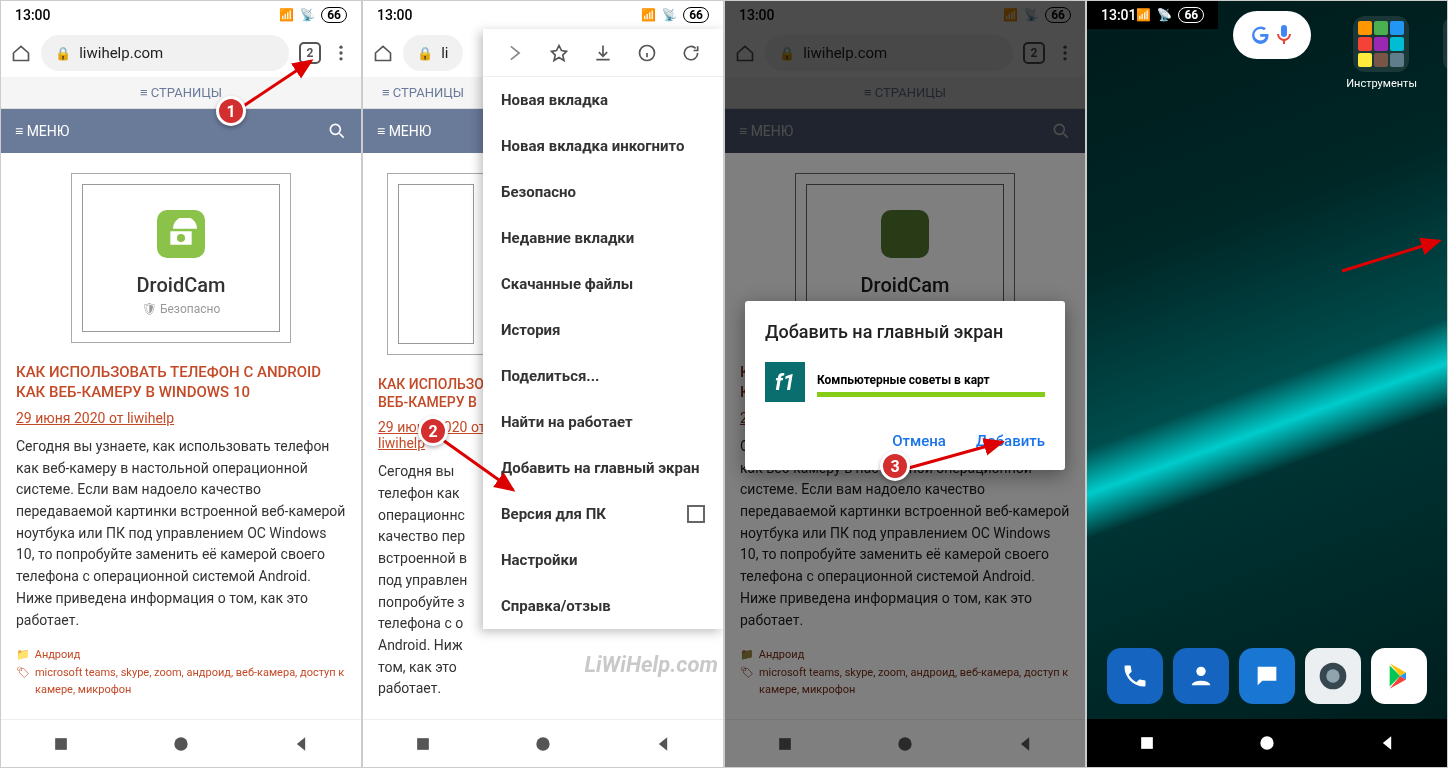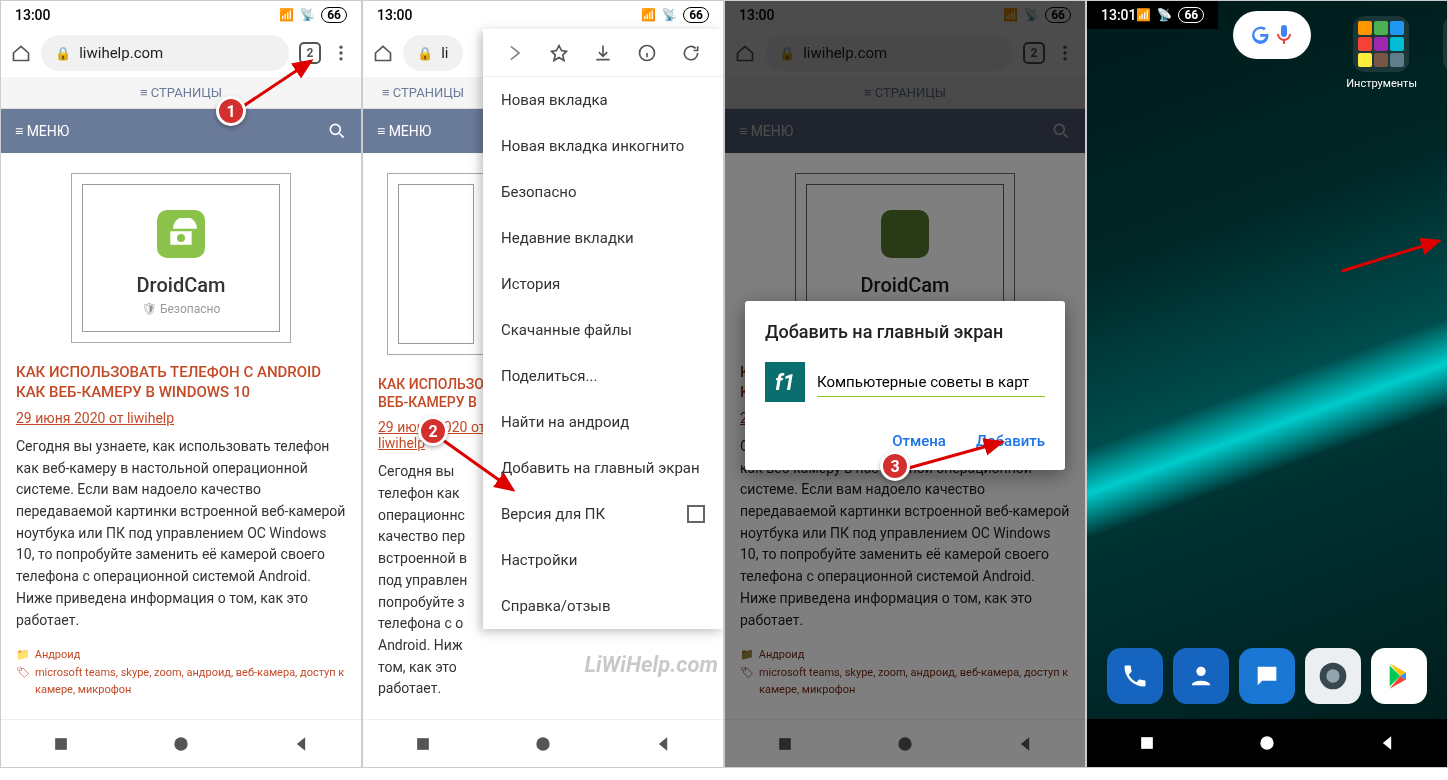--- a/index.html
+++ b/index.html
@@ -37,30 +37,30 @@
 .tags-row { display: flex; gap: 5px; }
 
 
 .nav-bar { position: absolute; bottom: 0; left: 0; right: 0; height: 48px; background: #fff; display: flex; align-items: center; justify-content: space-around; border-top: 1px solid #eee; }
 .nav-bar.dark { background: #000; border: none; }
 .nav-btn { width: 20px; height: 20px; }
 
 
 .chrome-menu { position: absolute; top: 28px; right: 0; width: 240px; background: #fff; box-shadow: -3px 3px 10px rgba(0,0,0,0.25); z-index: 20; }
 .menu-icons { height: 48px; display: flex; align-items: center; justify-content: space-around; border-bottom: 1px solid #eee; padding: 0 10px; }
-.menu-item { padding: 14px 18px; font-size: 15px; color: #333; display: flex; align-items: center; justify-content: space-between; }
+.menu-item { padding: 14px 18px; font-size: 15px; color: #333; display: flex; align-items: center; justify-content: space-between; font-weight: bold; }
 .checkbox-empty { width: 18px; height: 18px; border: 2px solid #666; }
 
 
 .dimmer { position: absolute; top: 0; left: 0; right: 0; bottom: 0; background: rgba(0,0,0,0.5); z-index: 15; }
 .dialog { position: absolute; top: 300px; left: 20px; right: 20px; background: #fff; border-radius: 3px; padding: 20px 20px 10px; z-index: 20; box-shadow: 0 5px 20px rgba(0,0,0,0.4); }
 .dialog-title { font-size: 18px; font-weight: 500; color: #222; }
 .dialog-row { display: flex; align-items: center; gap: 12px; margin: 20px 0; }
 .site-icon { width: 40px; height: 40px; background: #0a6e6e; color: #fff; display: flex; align-items: center; justify-content: center; font-size: 22px; font-weight: bold; font-style: italic; }
-.dialog-input { flex: 1; border: none; border-bottom: 1px solid #84cc16; padding: 5px 0; font-size: 15px; }
+.dialog-input { flex: 1; border: none; border-bottom: 5px solid #84cc16; padding: 5px 0; font-size: 12px; font-weight: bold; }
 .dialog-actions { display: flex; justify-content: flex-end; gap: 30px; padding: 10px 0; }
 .dialog-btn { color: #1a73e8; font-size: 15px; font-weight: 500; background: none; border: none; cursor: pointer; }
 
 
 .home-screen { background: linear-gradient(160deg, #001a1a 0%, #002626 30%, #004d4d 50%, #00cccc 55%, #003333 60%, #001a1a 100%); position: relative; height: 100%; display: flex; }
 .search-widget { margin: 10px 15px; height: 48px; background: #fff; border-radius: 26px; display: flex; align-items: center; padding: 0 15px; justify-content: space-between; }
 .google-g { width: 24px; height: 24px; }
 .app-grid { display: flex; gap: 20px; padding: 15px 20px; }
 .app-item { width: 70px; text-align: center; }
 .folder { width: 56px; height: 56px; background: rgba(255,255,255,0.1); border-radius: 12px; margin: 0 auto; display: grid; grid-template-columns: repeat(3, 1fr); gap: 2px; padding: 5px; }
@@ -219,24 +219,24 @@
           <line x1="12" y1="12" x2="12" y2="17"></line>
         </svg>
       <svg class="icon-svg" viewBox="0 0 24 24" fill="none" stroke="#555" stroke-width="2">
           <path d="M20 12 A8 8 0 1 1 17.6 6.4 M20 4 V9 H15"></path>
         </svg>
     </div>
     <div class="menu-item">Новая вкладка</div>
     <div class="menu-item">Новая вкладка инкогнито</div>
     <div class="menu-item">Безопасно</div>
     <div class="menu-item">Недавние вкладки</div>
+    <div class="menu-item">Скачанные файлы</div>
     <div class="menu-item">История</div>
-    <div class="menu-item">Скачанные файлы</div>
     <div class="menu-item">Поделиться...</div>
-    <div class="menu-item">Найти на андроид</div>
+    <div class="menu-item">Найти на работает</div>
     <div class="menu-item">Добавить на главный экран</div>
     <div class="menu-item">
         <span>Версия для ПК</span>
         <span class="checkbox-empty"></span>
       </div>
     <div class="menu-item">Настройки</div>
     <div class="menu-item">Справка/отзыв</div>
   </div>
 
   <div class="nav-bar">

